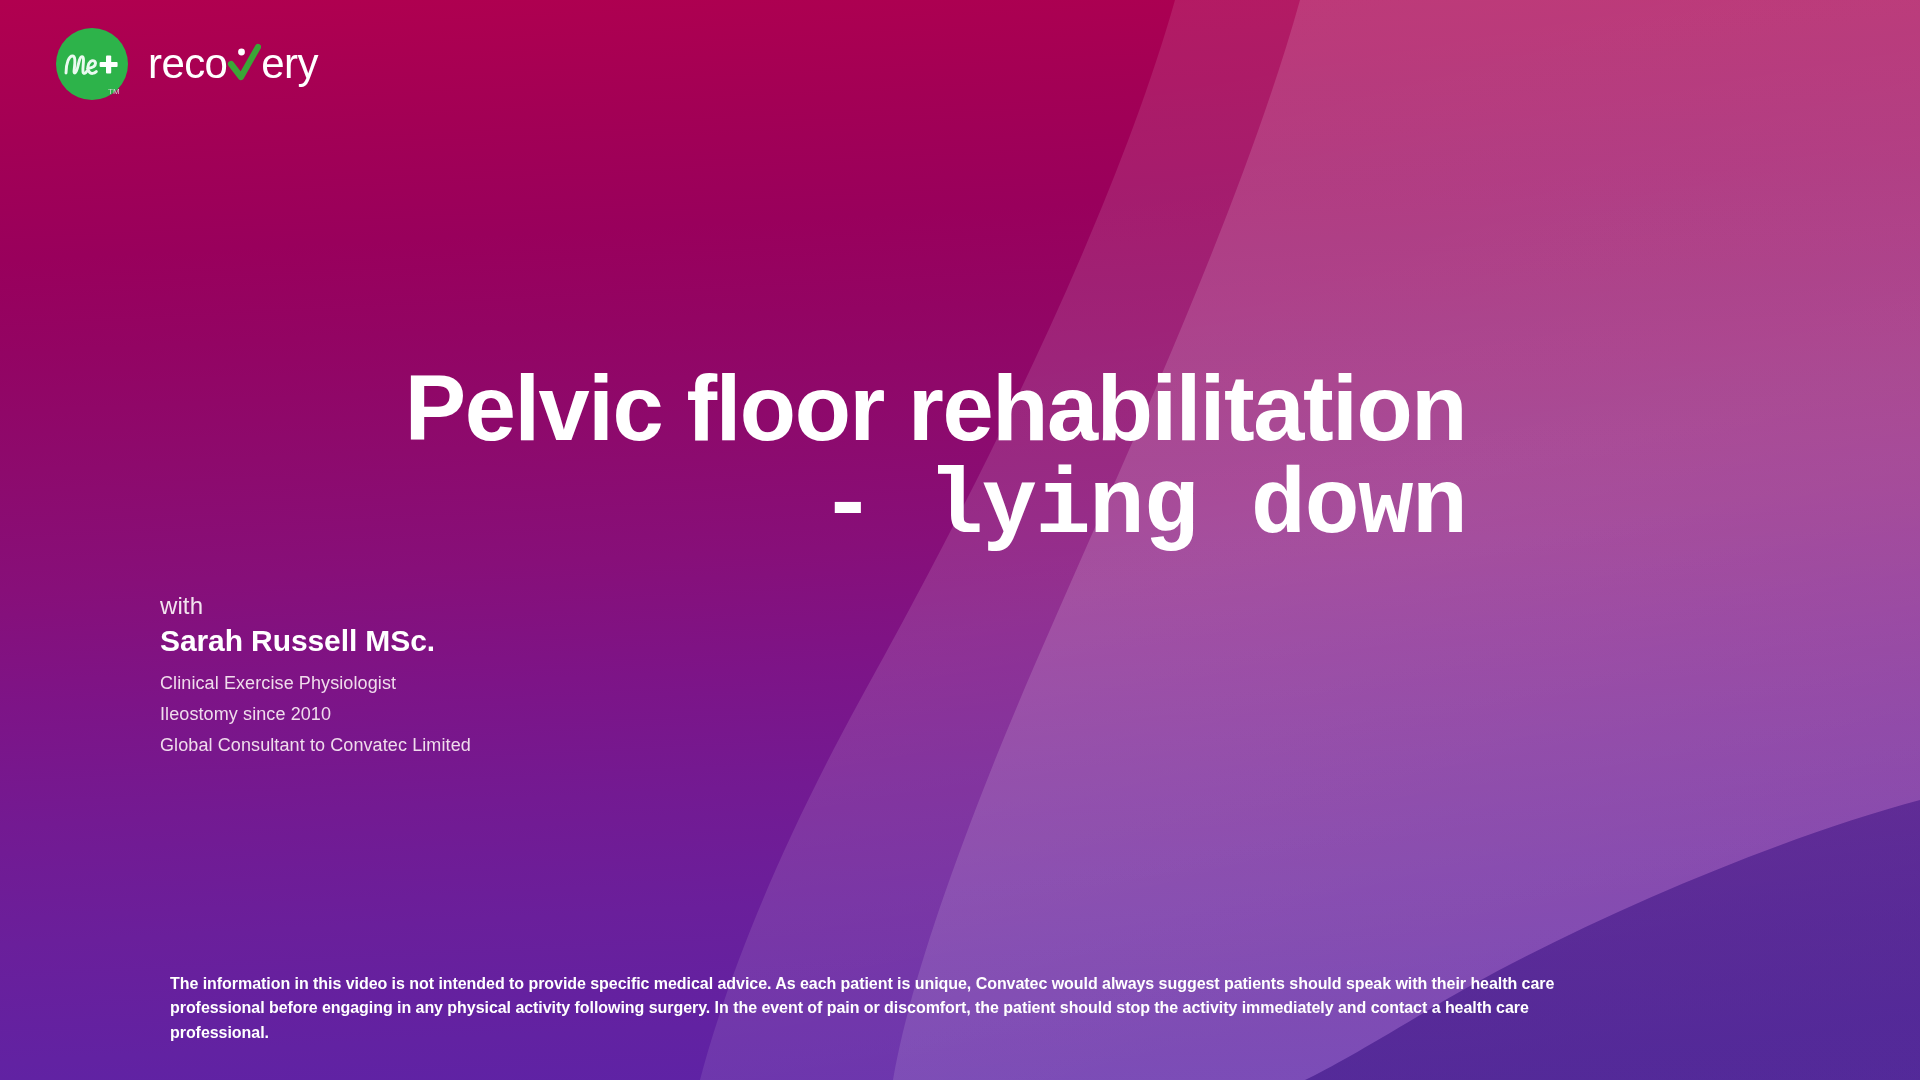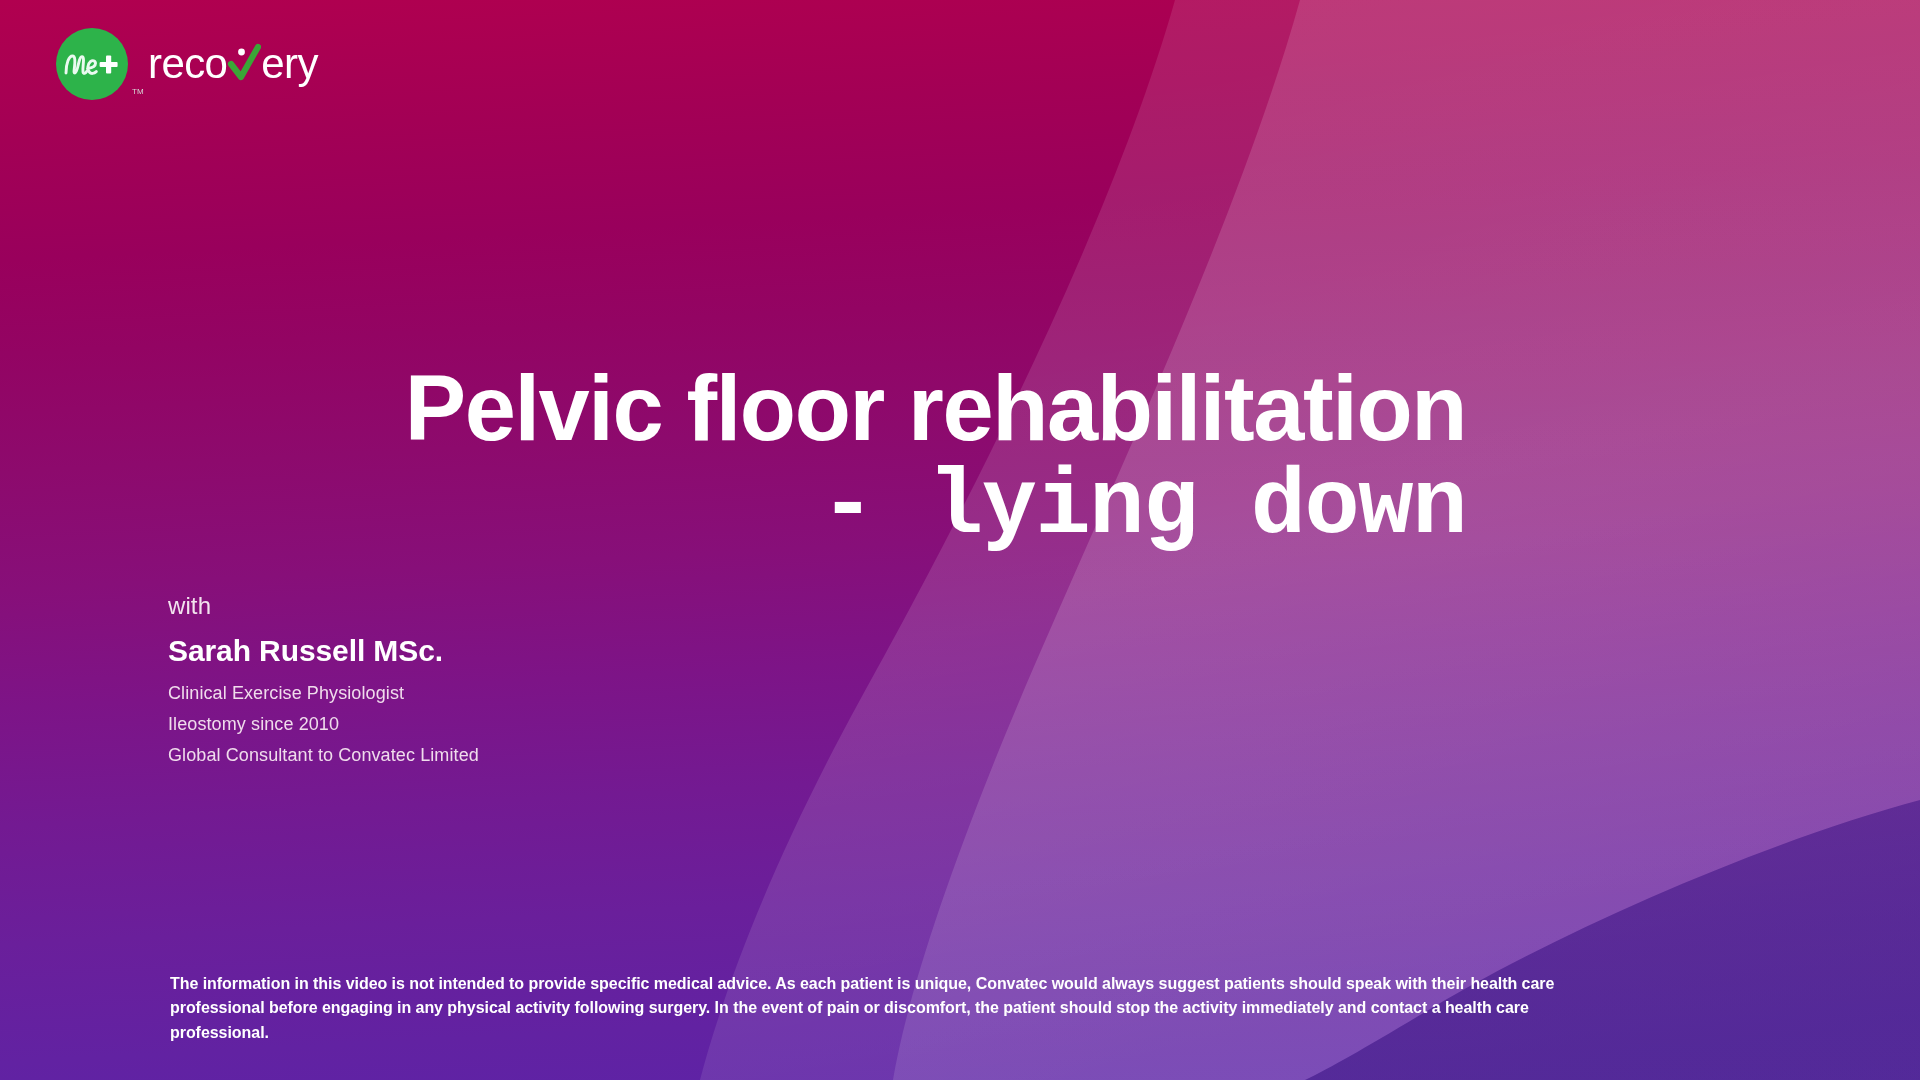--- a/index.html
+++ b/index.html
@@ -62,21 +62,21 @@
   #logo-me {
     position: absolute;
     left: 0; top: 0;
     width: 72px; height: 72px;
     display: flex;
     align-items: center;
     justify-content: center;
   }
   #logo-tm {
     position: absolute;
-    left: 76px;
+    left: 52px;
     top: 60px;
     font-size: 8px;
     color: #d7d7d7;
     letter-spacing: .2px;
     line-height: 1;
   }
   #logo-word {
     margin-left: 20px;
     position: relative;
     height: 56px;
@@ -110,33 +110,33 @@
     color: #ffffff;
     letter-spacing: -1.4px;
     text-align: right;
   }
   #headline .line { display: block; }
   #headline .line2 { margin-top: 8px; font-family: Liberation Mono, monospace; }
 
   
   #presenter {
     position: absolute;
-    left: 168px;
+    left: 160px;
     top: 592px;
     color: #ffffff;
   }
   #presenter-with {
     font-size: 24px;
     font-weight: 400;
     line-height: 1.2;
     color: #f2e3ee;
     letter-spacing: .1px;
   }
   #presenter-name {
-    margin-top: 12px;
+    margin-top: 2px;
     font-size: 30px;
     font-weight: 700;
     line-height: 1.2;
     color: #ffffff;
     letter-spacing: -0.1px;
   }
   .presenter-credential {
     margin-top: 9px;
     font-size: 18px;
     font-weight: 400;

